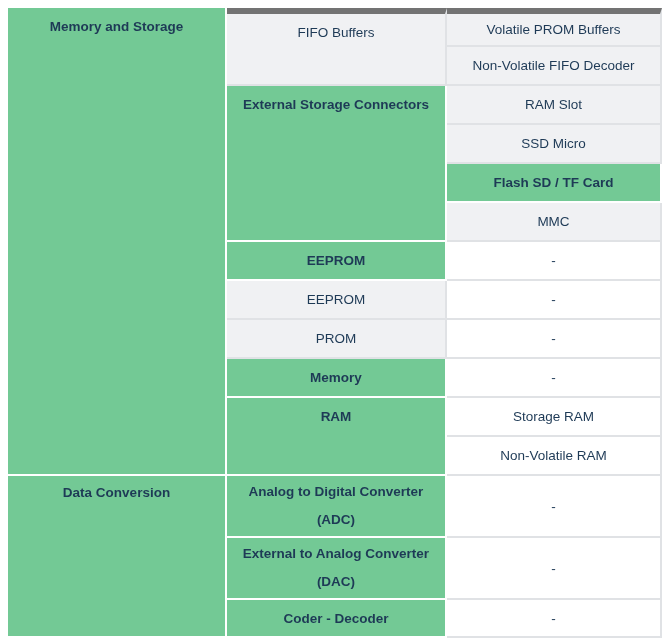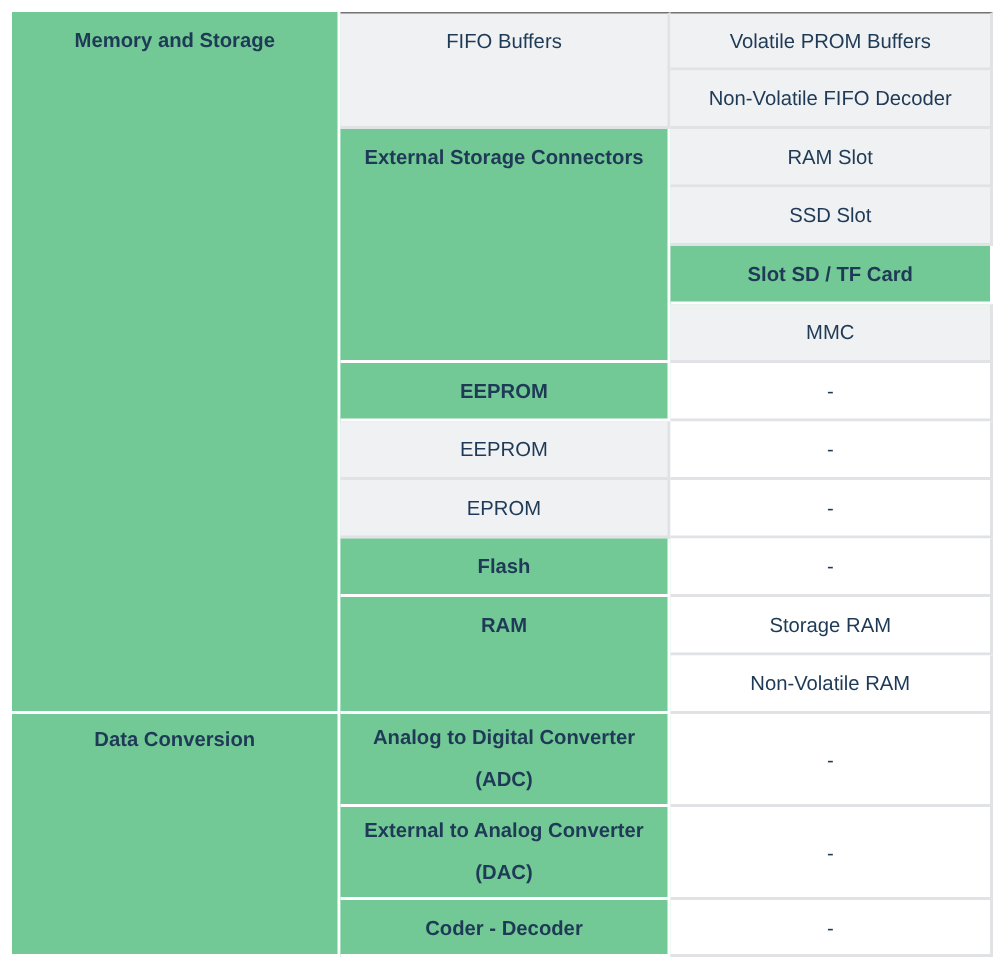--- a/index.html
+++ b/index.html
@@ -39,21 +39,21 @@
   tr.tall{height:62px;}
   tr.last{height:38px;}
   td.green{
     background:var(--highlight);
     font-weight:bold;
     border-right-color:#ffffff;
     border-bottom-color:#ffffff;
   }
   td.light{background:var(--muted);}
   td.plain{background:#ffffff;}
-  tr:first-child td.light{border-top:1px solid #737373;}
+  tr:first-child td.light{border-top:6px solid #737373;}
   td.vtop{
     vertical-align:top;
     padding-top:0;
     padding-bottom:0;
     line-height:37px;
     white-space:nowrap;
   }
   td.vtop-tall{
     vertical-align:top;
     padding-top:0;
@@ -80,42 +80,42 @@
         <td class="light">Volatile PROM Buffers</td>
       </tr>
       <tr>
         <td class="light">Non-Volatile FIFO Decoder</td>
       </tr>
       <tr>
         <td class="green vtop" rowspan="4">External Storage Connectors</td>
         <td class="light">RAM Slot</td>
       </tr>
       <tr>
-        <td class="light">SSD Slot</td>
+        <td class="light">SSD Micro</td>
       </tr>
       <tr>
-        <td class="green">Slot SD / TF Card</td>
+        <td class="green">Flash SD / TF Card</td>
       </tr>
       <tr>
         <td class="light">MMC</td>
       </tr>
       <tr>
         <td class="green">EEPROM</td>
         <td class="plain">-</td>
       </tr>
       <tr>
         <td class="light">EEPROM</td>
         <td class="plain">-</td>
       </tr>
       <tr>
-        <td class="light">EPROM</td>
+        <td class="light">PROM</td>
         <td class="plain">-</td>
       </tr>
       <tr>
-        <td class="green">Flash</td>
+        <td class="green">Memory</td>
         <td class="plain">-</td>
       </tr>
       <tr>
         <td class="green vtop" rowspan="2">RAM</td>
         <td class="plain">Storage RAM</td>
       </tr>
       <tr>
         <td class="plain">Non-Volatile RAM</td>
       </tr>
       <tr class="tall">

